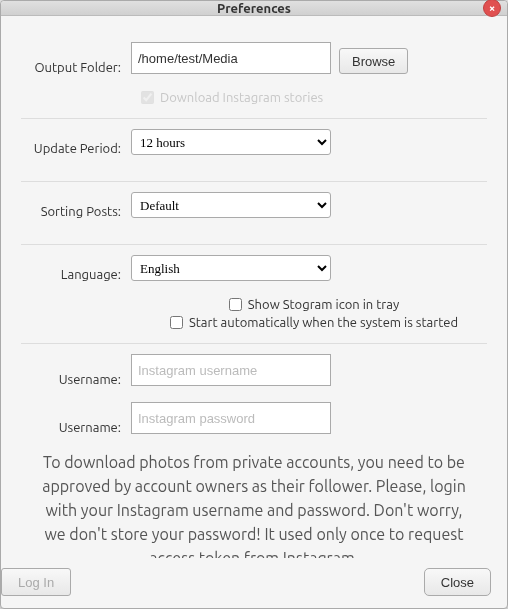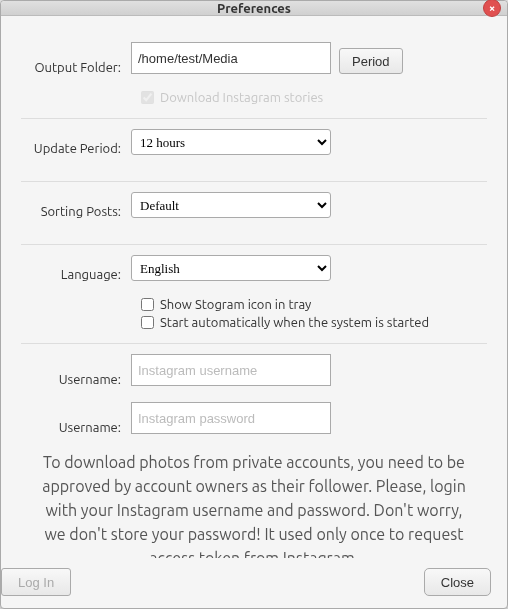--- a/index.html
+++ b/index.html
@@ -156,20 +156,21 @@
       appearance: auto;
       font-family: Liberation Serif, serif;
     }
 
     .checkbox-label-row {
       display: flex;
       align-items: center;
       margin-left: 120px;
       margin-bottom: 4px;
       color: #333;
+      justify-content: center;
     }
 
     .checkbox-label-row input[type="checkbox"] {
       margin-right: 6px;
     }
 
     .bottom-section {
       padding: 10px 0 4px 0;
     }
 
@@ -222,21 +223,21 @@
     <span class="titlebar-title">Preferences</span>
     <div class="close-btn">×</div>
   </div>
 
   <div class="content">
 
     <div class="section">
       <div class="form-row">
         <span class="form-label">Output Folder:</span>
         <input class="text-input" type="text" value="/home/test/Media" style="">
-        <button class="browse-btn">Period</button>
+        <button class="browse-btn">Browse</button>
       </div>
       <div class="checkbox-row dimmed-checkbox">
         <input type="checkbox" checked="" disabled="" style="">
         <span>Download Instagram stories</span>
       </div>
     </div>
 
     <div class="section">
       <div class="form-row">
         <span class="form-label">Update Period:</span>

